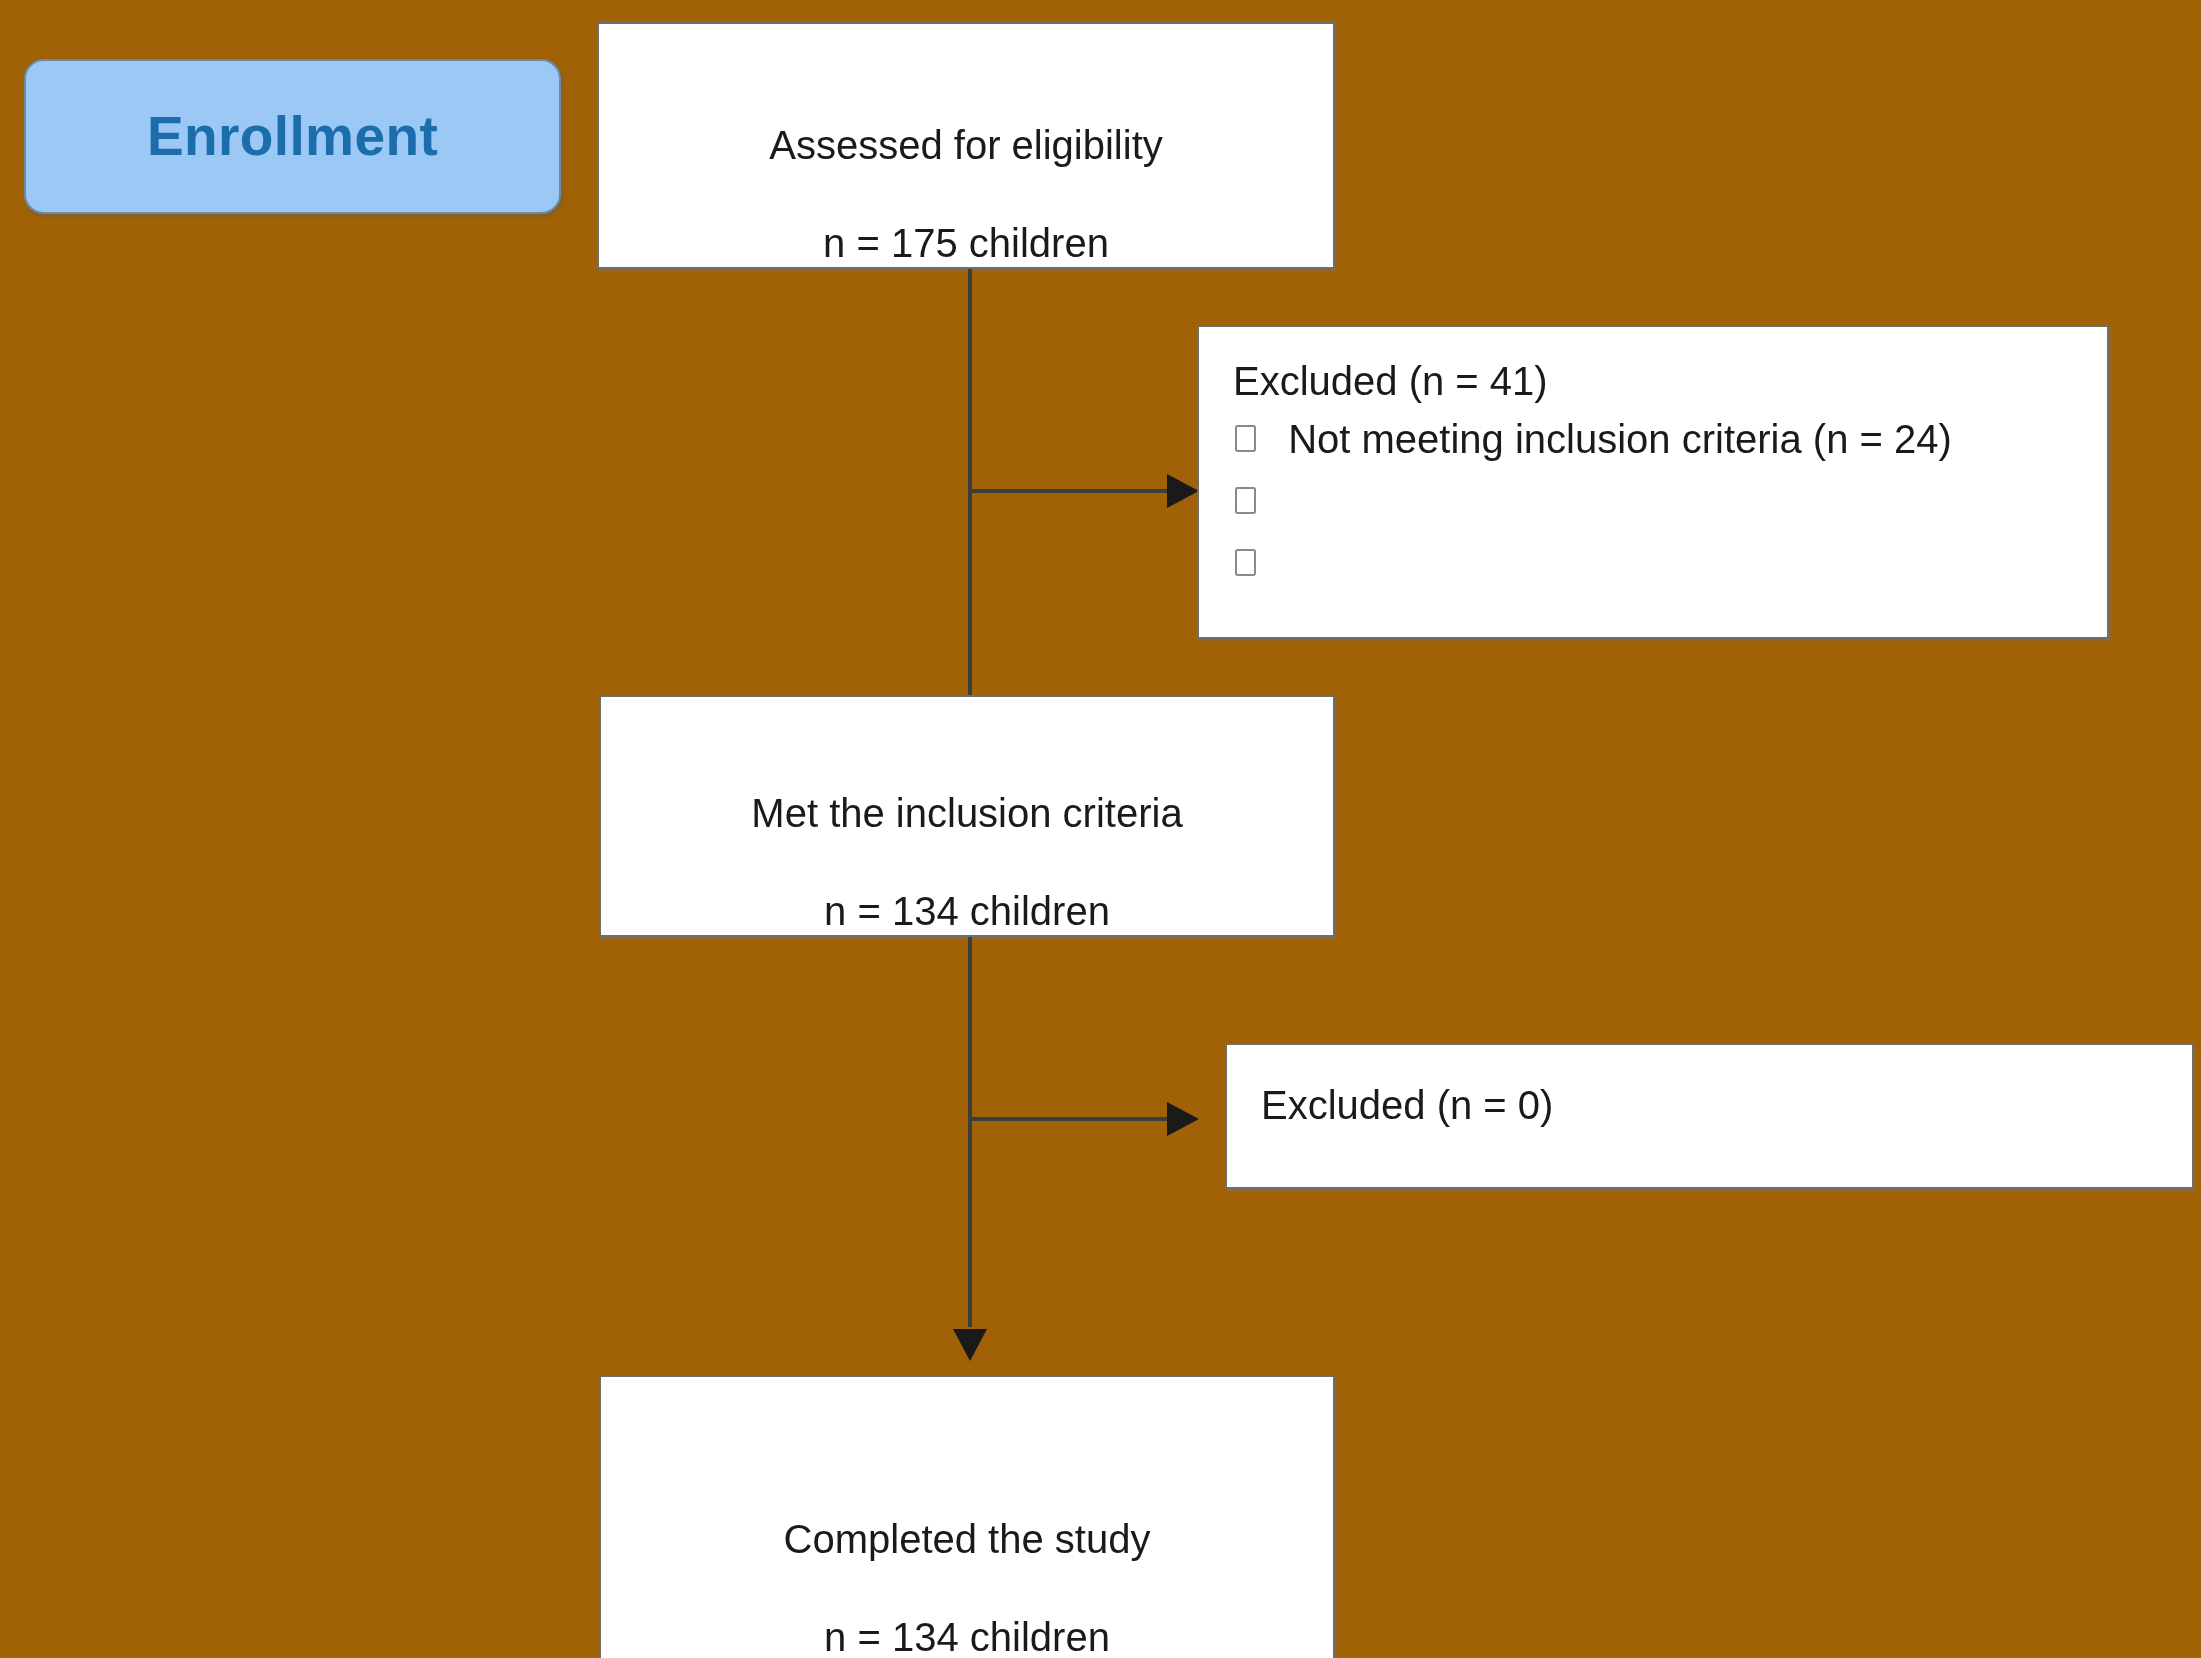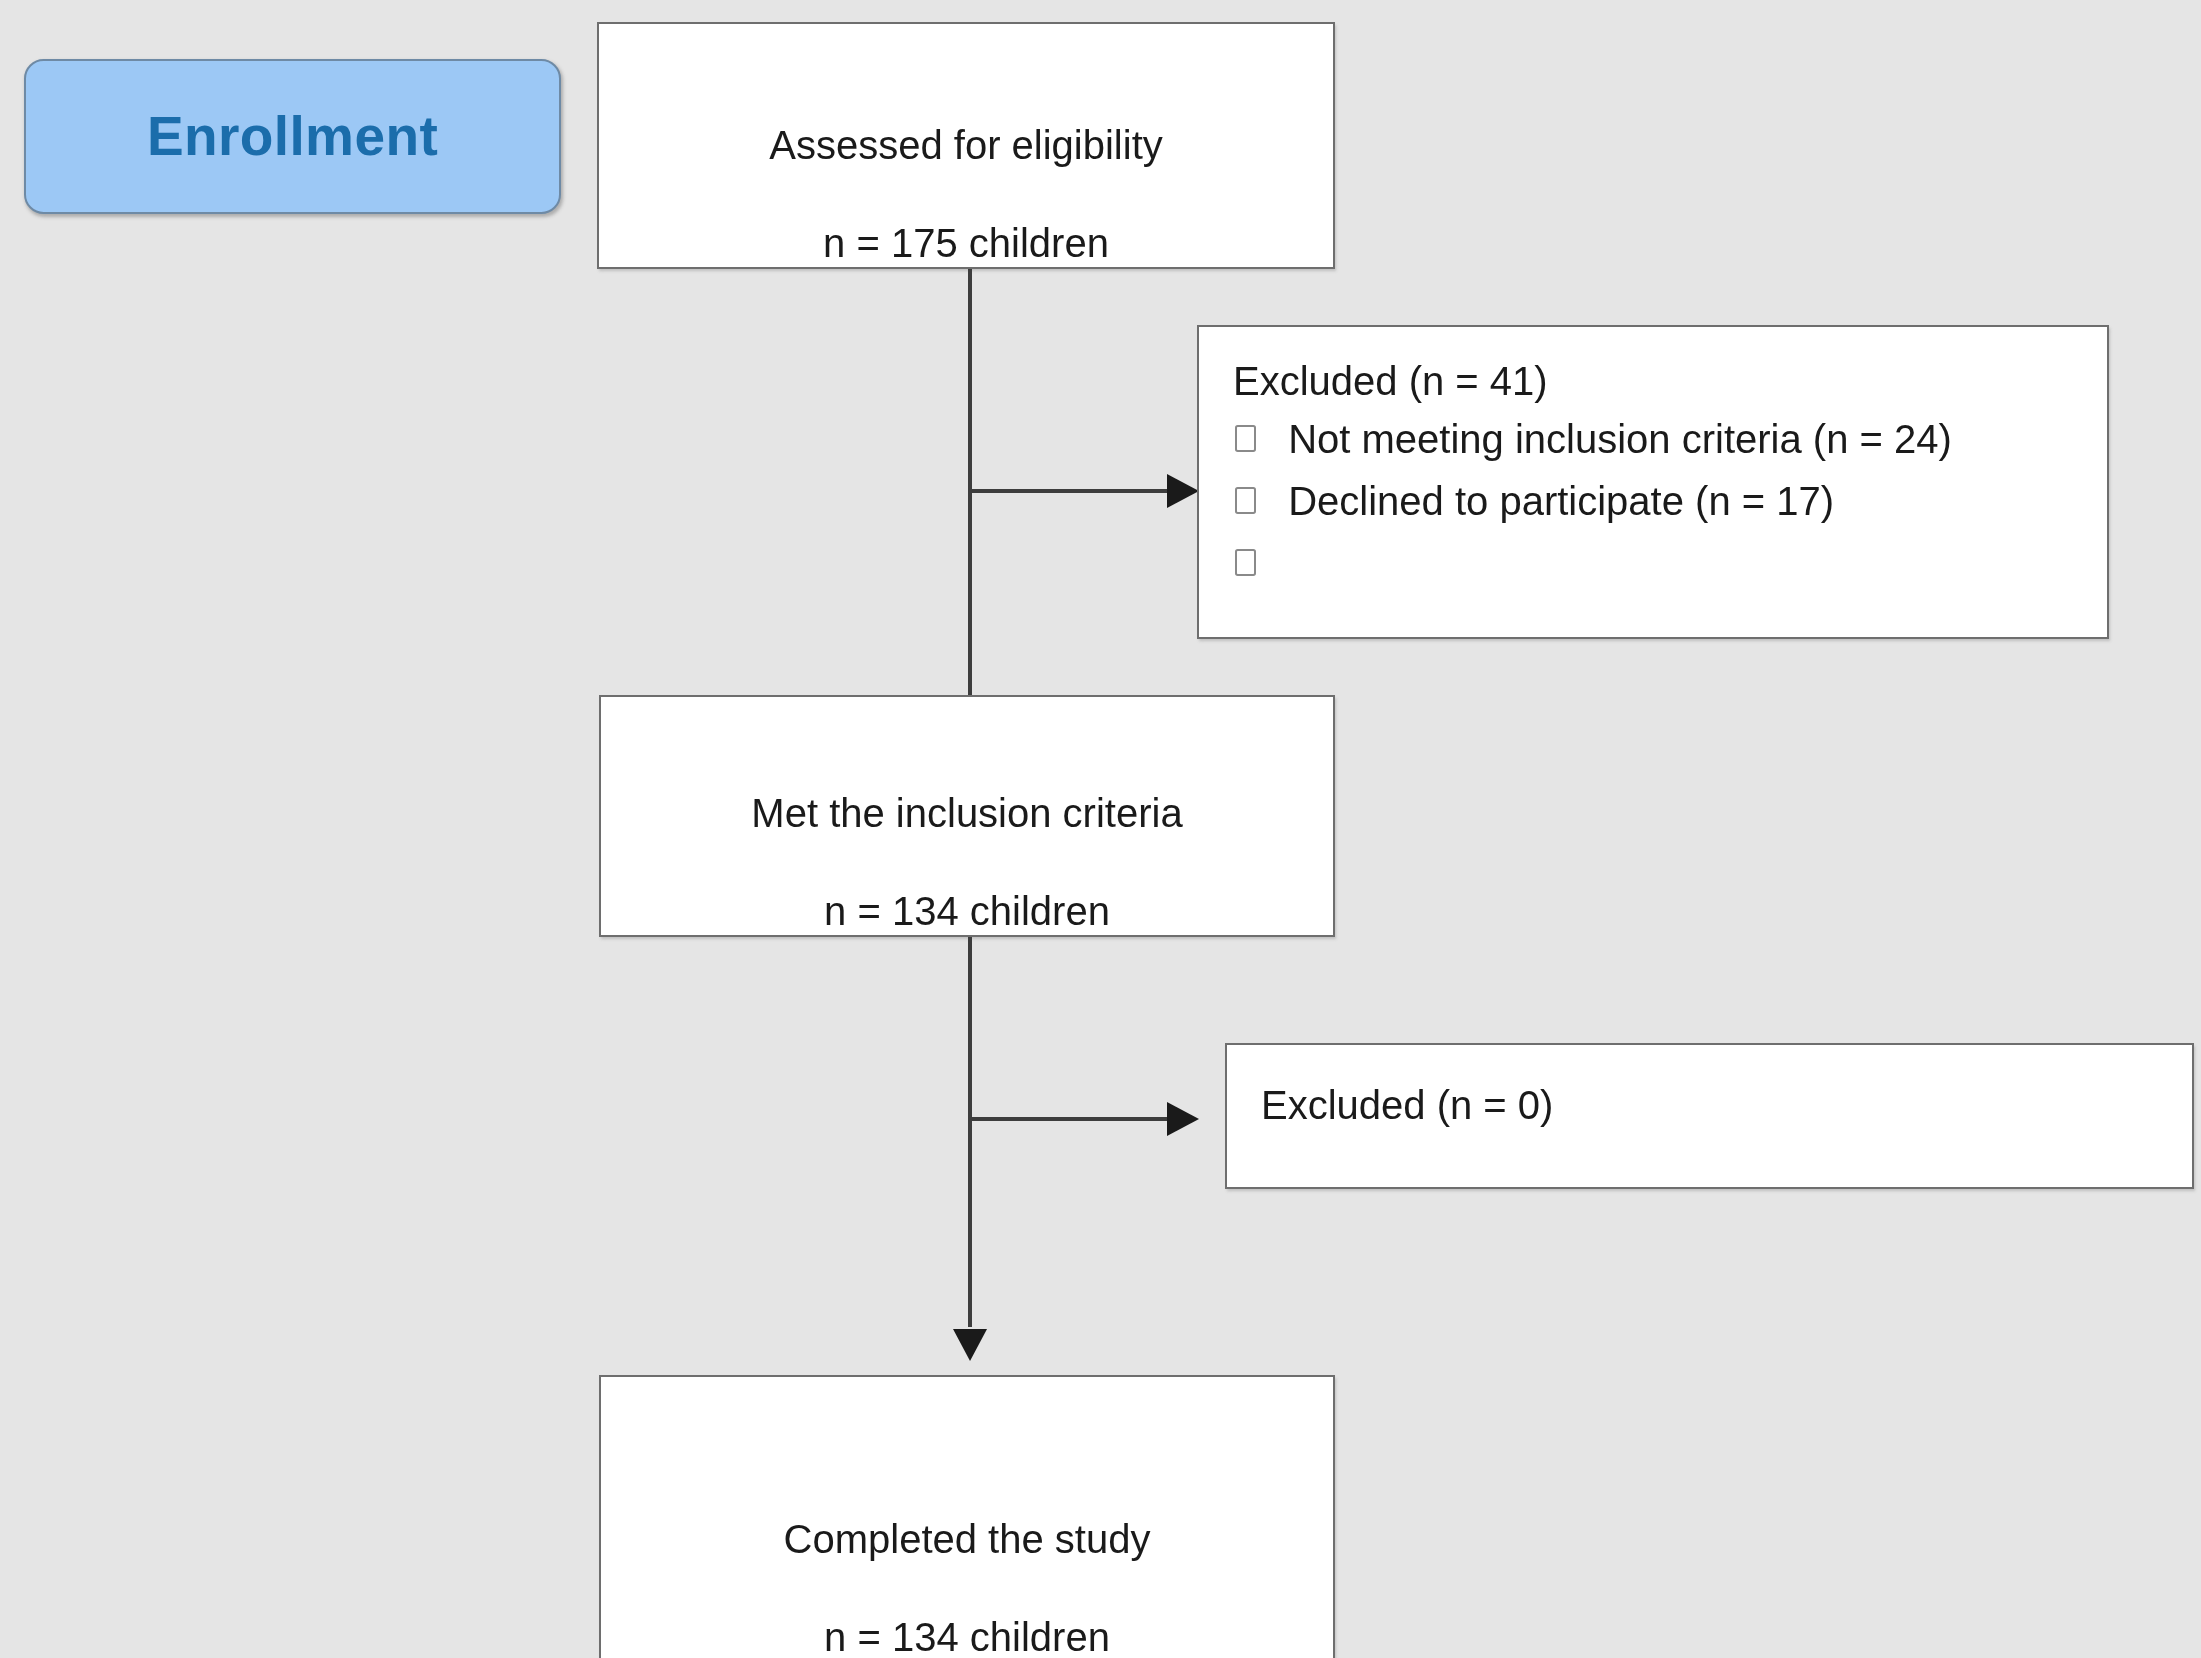--- a/index.html
+++ b/index.html
@@ -7,21 +7,21 @@
     padding: 0;
     background: #ffffff;
   }
   body {
     font-family: "Liberation Sans", sans-serif;
   }
   #canvas {
     position: relative;
     width: 2202px;
     height: 1658px;
-    background: #e5e5e5;
+    background: #a16207;
     overflow: hidden;
   }
 
   
   .stage-badge {
     position: absolute;
     left: 24px;
     top: 59px;
     width: 537px;
     height: 155px;
@@ -171,21 +171,20 @@
 
   <div class="flow-box" id="box-excluded-1">
     <div class="excluded-title">Excluded (n = 41)</div>
     <ul class="excluded-list">
       <li class="excluded-item">
         <span class="bullet-square"></span>
         <span class="excluded-item-label">Not meeting inclusion criteria (n = 24)</span>
       </li>
       <li class="excluded-item">
         <span class="bullet-square"></span>
-        <span class="excluded-item-label">Declined to participate (n = 17)</span>
       </li>
       <li class="excluded-item">
         <span class="bullet-square"></span>
       </li>
     </ul>
   </div>
 
   <div class="flow-box centered" id="box-met">
     <div class="box-line">Met the inclusion criteria</div>
     <div class="box-line gap-top">n = 134 children</div>

